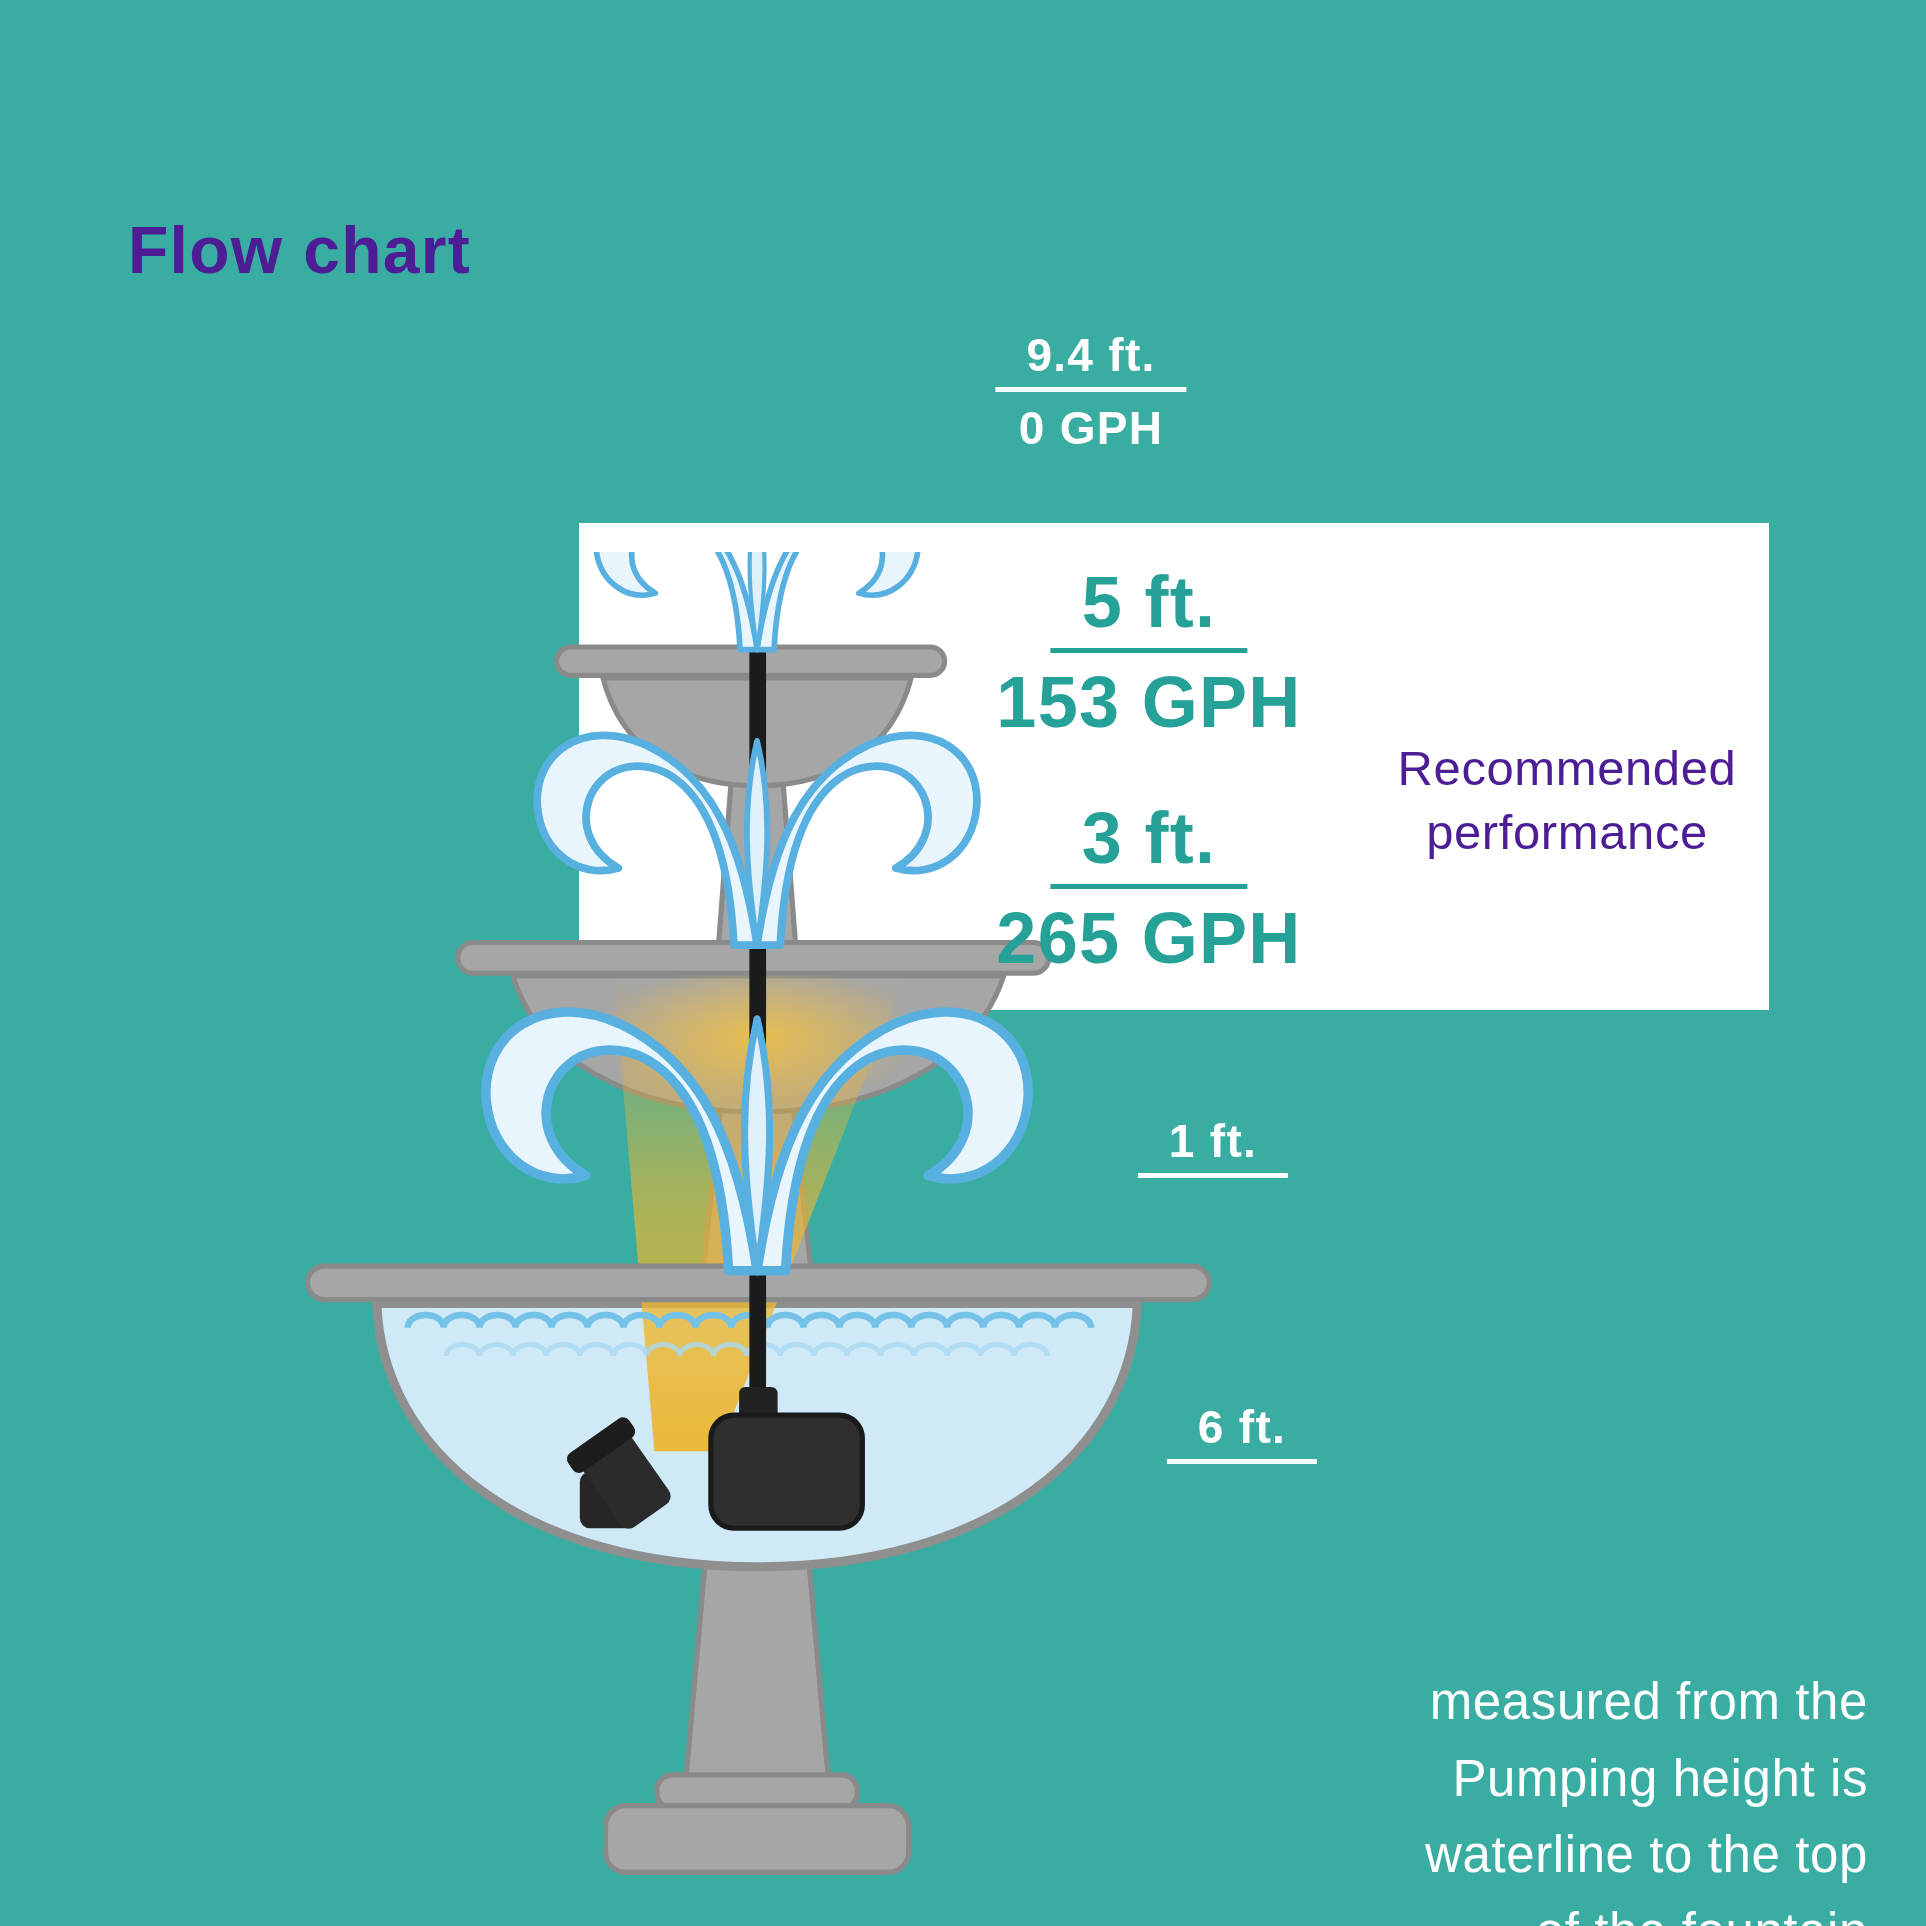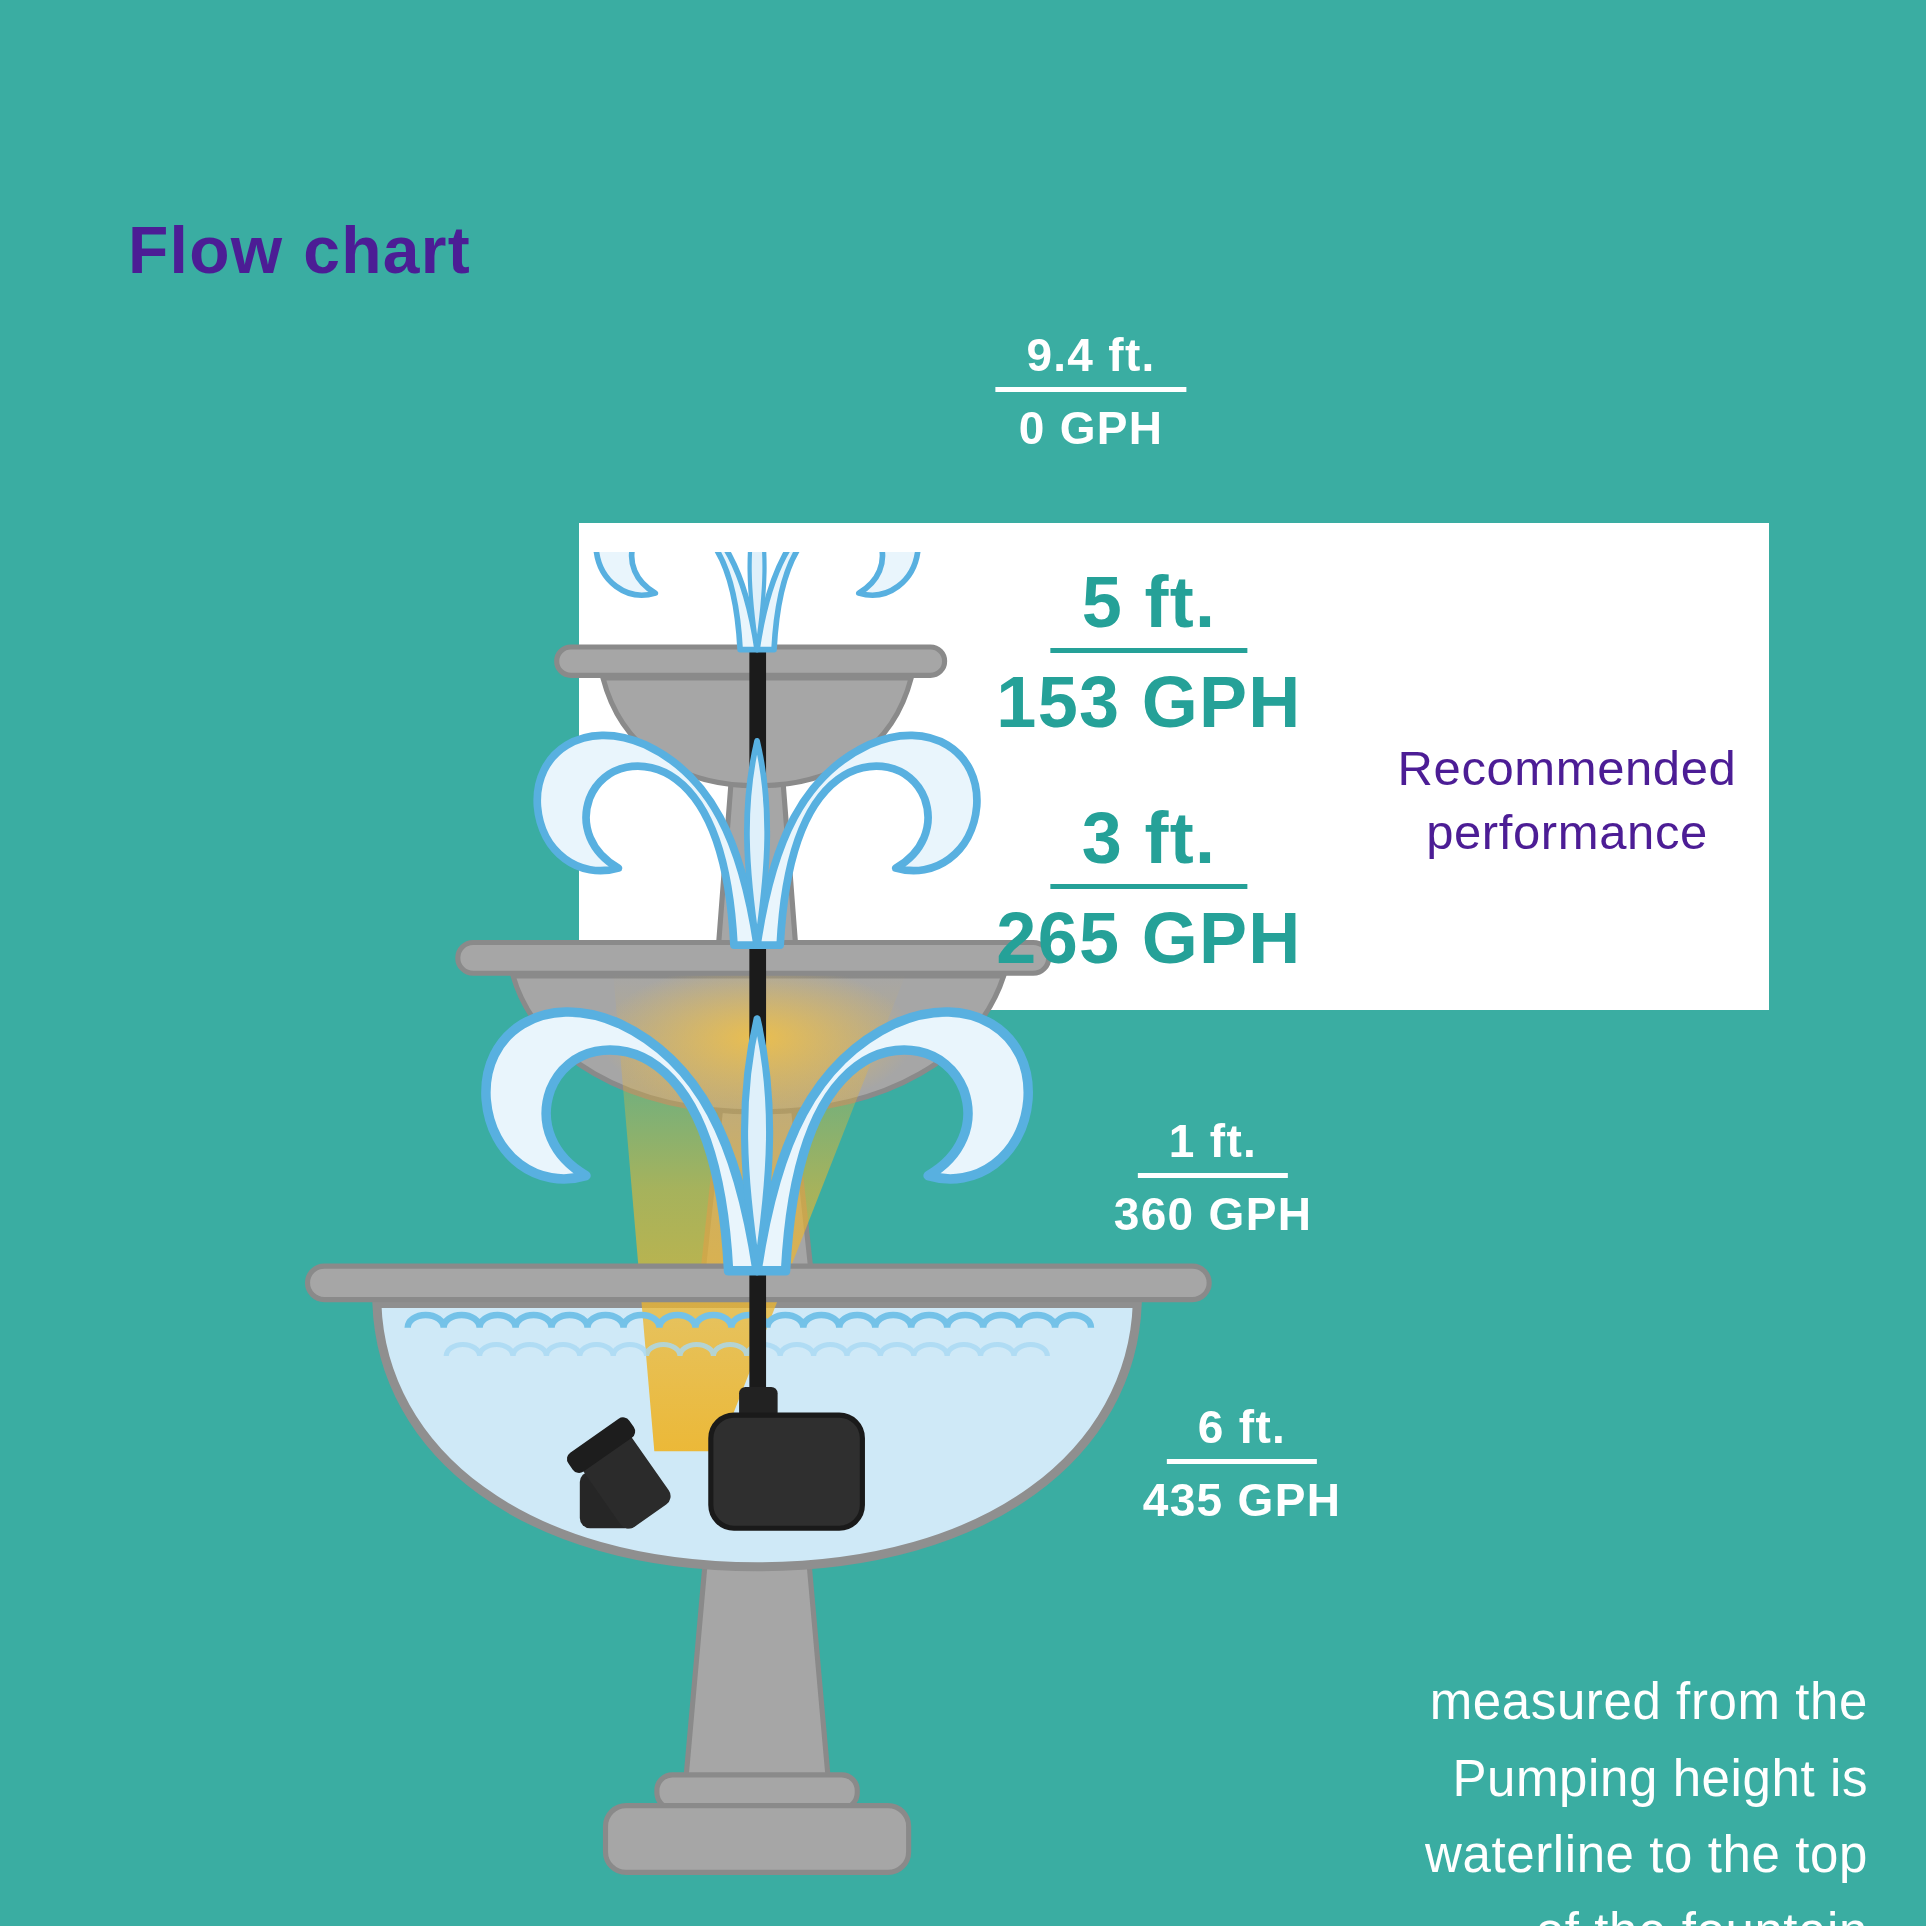--- a/index.html
+++ b/index.html
@@ -173,26 +173,24 @@
   <div class="gph">153 GPH</div>
 </div>
 
 <div class="abs measure teal m2">
   <div class="ft">3 ft.</div>
   <div class="gph">265 GPH</div>
 </div>
 
 <div class="abs measure white m3">
   <div class="ft">1 ft.</div>
-  <div class="gph">360 GPH</div>
 </div>
 
 <div class="abs measure white m4">
   <div class="ft">6 ft.</div>
-  <div class="gph">435 GPH</div>
 </div>
 
 <div class="abs reco-note">
   <div>Recommended</div>
   <div>performance</div>
 </div>
 
 <div class="abs footer-note">
   <div>measured from the</div>
   <div>Pumping height is</div>

